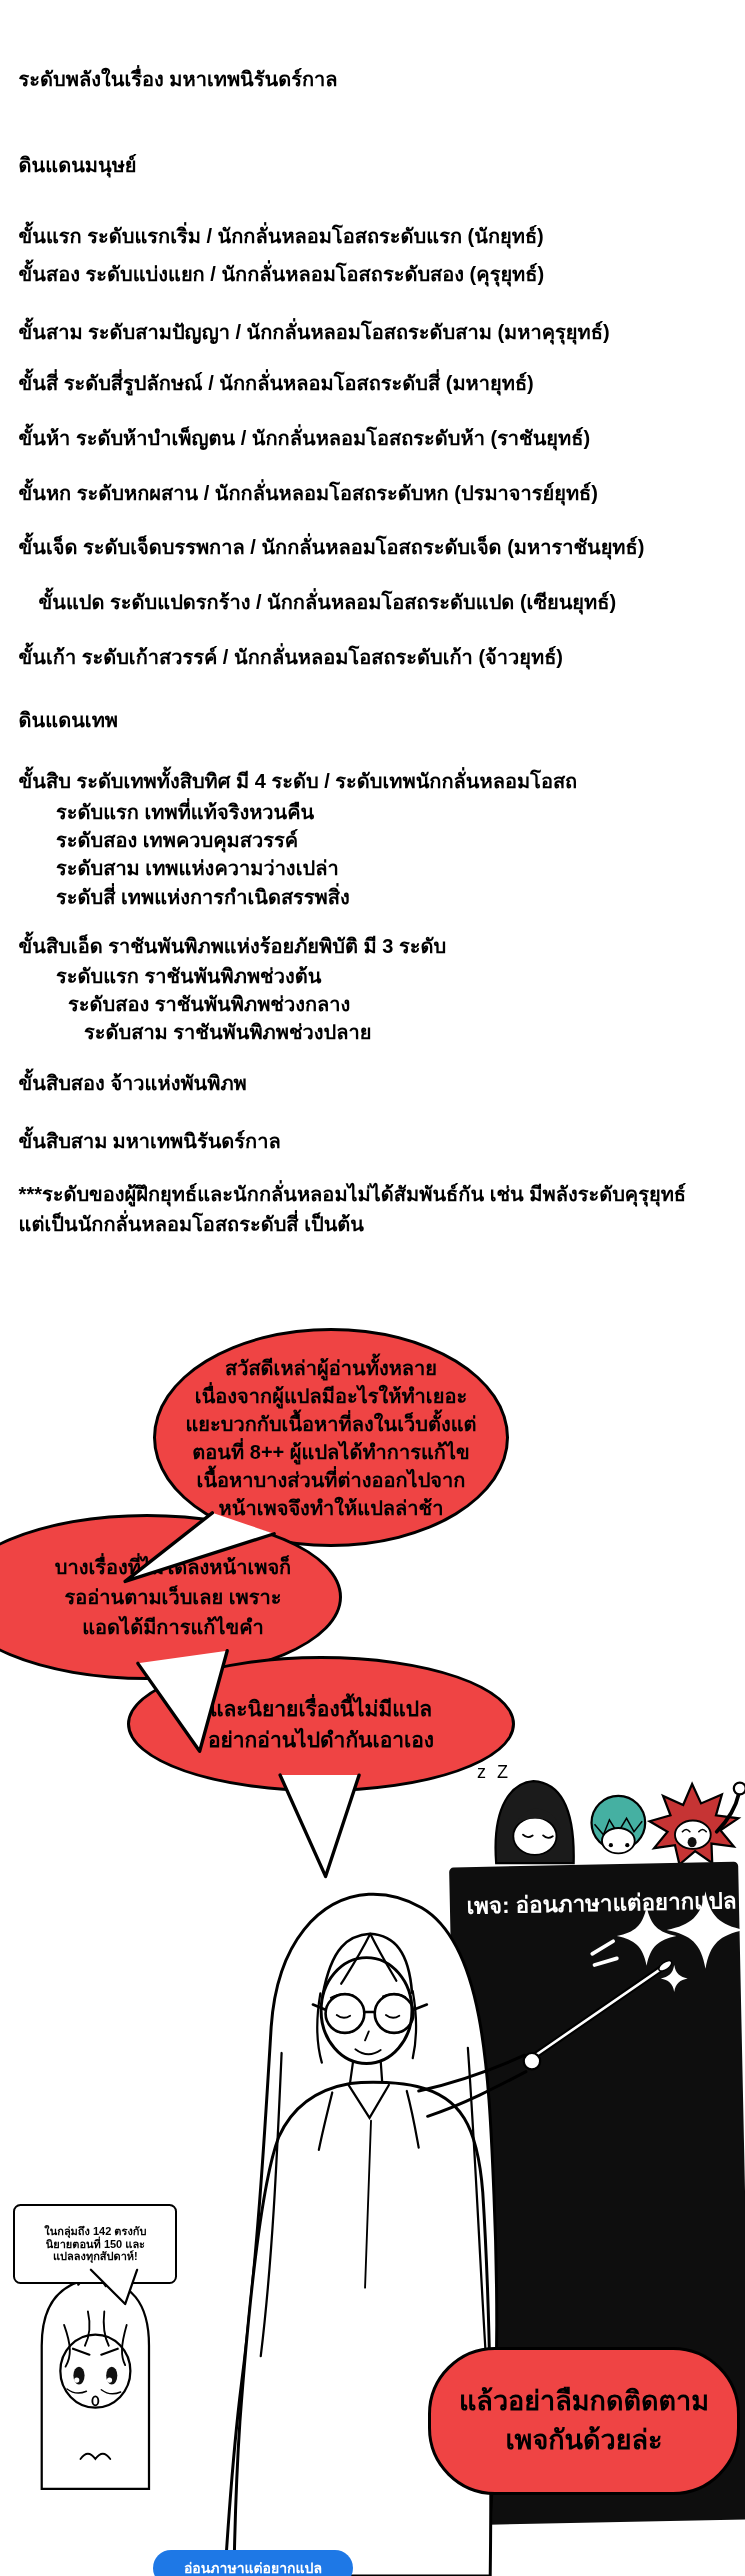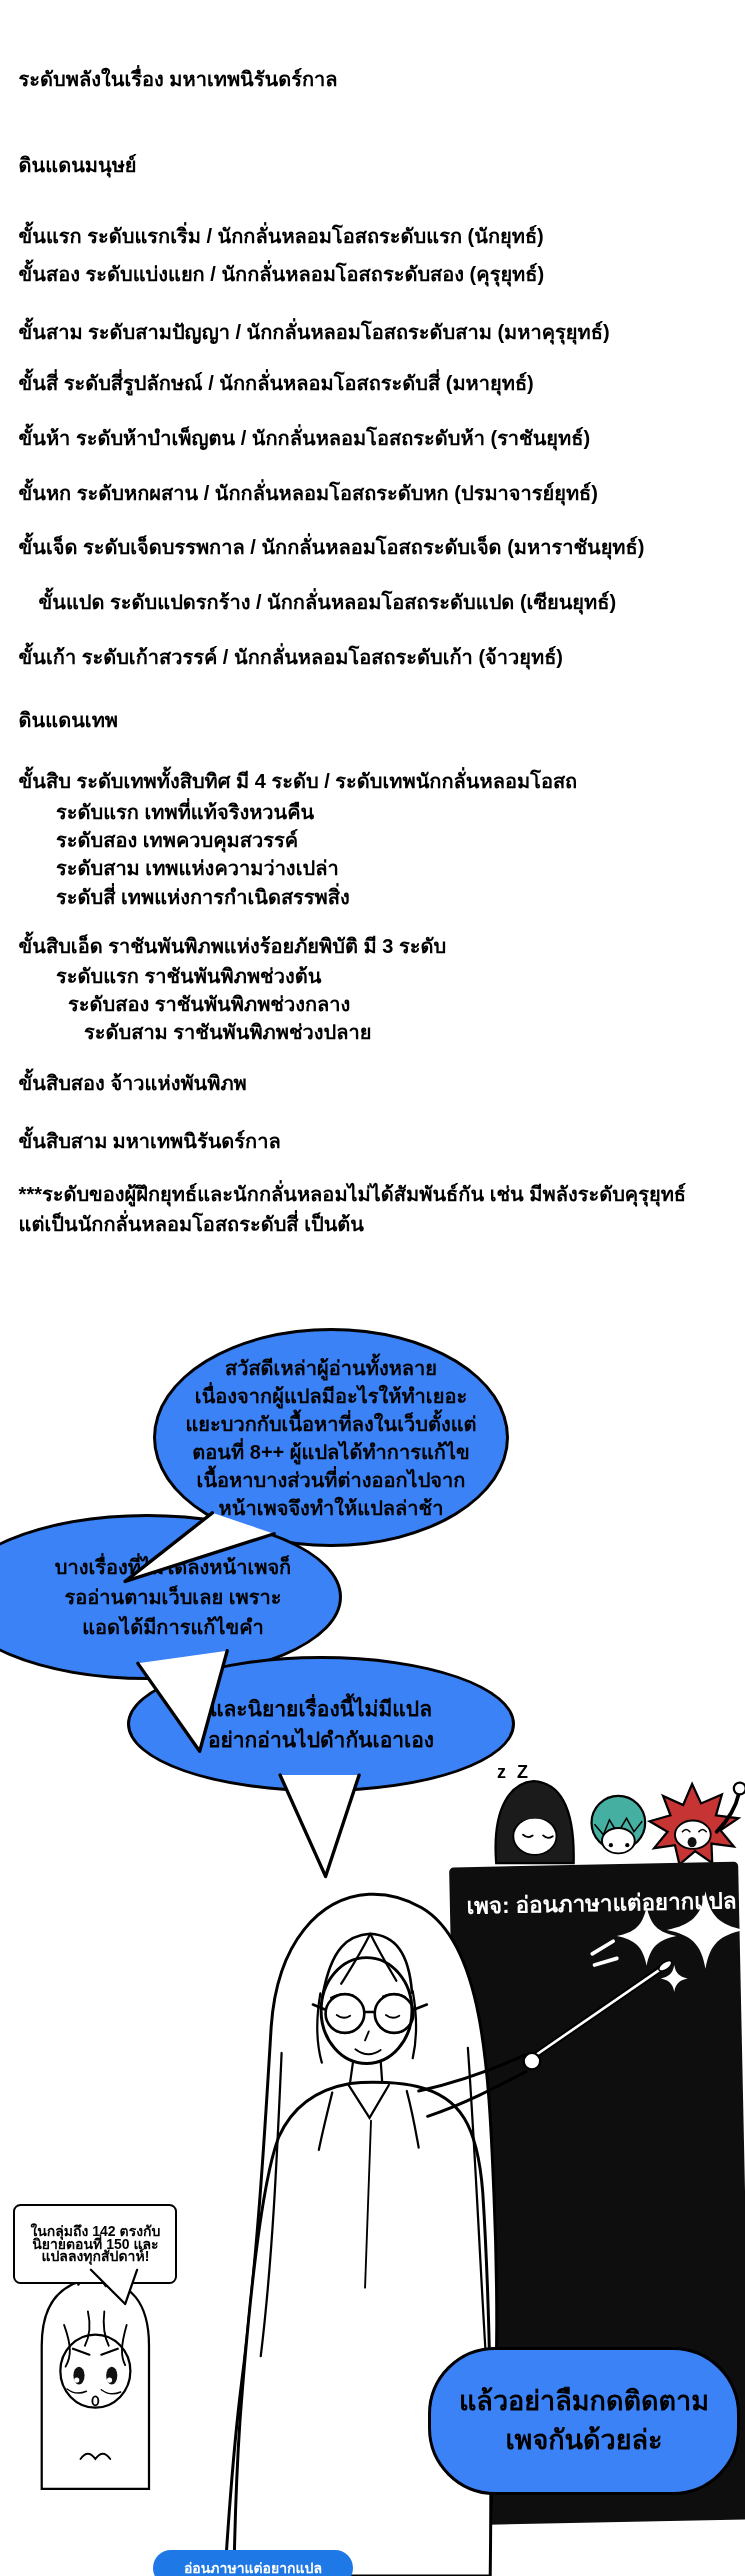--- a/index.html
+++ b/index.html
@@ -5,38 +5,38 @@
   html,body{margin:0;padding:0;}
   body{
     width:745px;height:2576px;position:relative;overflow:hidden;
     background:#ffffff;color:#000;
     font-family:"Liberation Sans",sans-serif;
   }
   .line{position:absolute;left:18.6px;font-size:20px;font-weight:700;white-space:nowrap;letter-spacing:0;}
   .subline{left:56px;}
   .note{white-space:pre-line;line-height:30px;}
   .bubble{
-    position:absolute;background:#3b82f6;border:3.7px solid #000;border-radius:50%;
+    position:absolute;background:#ef4444;border:3.7px solid #000;border-radius:50%;
     display:flex;align-items:center;justify-content:center;text-align:center;
     font-weight:700;z-index:3;white-space:pre-line;
   }
   .bubble-rect{
     position:absolute;background:#fff;border:2.2px solid #000;border-radius:7.5px;
     display:flex;align-items:center;justify-content:center;text-align:center;
     font-weight:700;z-index:3;white-space:pre-line;
   }
   .art,.tails{position:absolute;left:0;top:1267px;}
   .art{z-index:1;}
   .tails{z-index:4;pointer-events:none;}
   .board-text{
     position:absolute;left:463px;top:1885px;width:277px;text-align:center;
     color:#fff;font-size:22.4px;font-weight:700;z-index:2;transform:rotate(-1.2deg);
     white-space:nowrap;
   }
-  .zzz{position:absolute;left:477px;top:1762px;font-size:18px;font-weight:700;z-index:2;letter-spacing:3px;margin-left:20px;}
+  .zzz{position:absolute;left:477px;top:1762px;font-size:18px;font-weight:400;z-index:2;letter-spacing:3px;}
   .badge{
     position:absolute;left:153px;top:2550px;width:200px;height:36px;border-radius:18px;
     background:#1e78e6;color:#fff;font-size:14px;font-weight:700;z-index:5;
     display:flex;align-items:center;justify-content:center;white-space:nowrap;
   }
 </style>
 </head>
 <body>
 
 <div class="line" style="top:63px;">ระดับพลังในเรื่อง มหาเทพนิรันดร์กาล</div>
@@ -160,21 +160,21 @@
 เนื้อหาบางส่วนที่ต่างออกไปจาก
 หน้าเพจจึงทำให้แปลล่าช้า</div>
 
 <div class="bubble" style="left:-48px;top:1514px;width:332px;height:160px;font-size:20px;line-height:30px;padding-left:52px;box-sizing:content-box;">บางเรื่องที่ไม่ได้ลงหน้าเพจก็
 รออ่านตามเว็บเลย เพราะ
 แอดได้มีการแก้ไขคำ</div>
 
 <div class="bubble" style="left:127px;top:1656px;width:382px;height:130px;font-size:21px;line-height:31px;">และนิยายเรื่องนี้ไม่มีแปล
 อย่ากอ่านไปดำกันเอาเอง</div>
 
-<div class="bubble-rect" style="left:13.4px;top:2204px;width:160px;height:76px;font-size:14px;line-height:12.7px;">ในกลุ่มถึง 142 ตรงกับ
+<div class="bubble-rect" style="left:13.4px;top:2204px;width:160px;height:76px;font-size:11px;line-height:12.7px;">ในกลุ่มถึง 142 ตรงกับ
 นิยายตอนที่ 150 และ
 แปลลงทุกสัปดาห์!</div>
 
 <div class="bubble" style="left:428px;top:2347px;width:306px;height:142px;font-size:27px;line-height:39px;border-radius:67px;border-width:3px;">แล้วอย่าลืมกดติดตาม
 เพจกันด้วยล่ะ</div>
 
 <svg class="tails" width="745" height="1309" viewBox="0 0 1000 1757">
   <g>
     <path d="M285,330 L168,422 L368,358 Z" fill="#fff"></path>
     <path d="M285,330 L168,422 M168,422 L368,358" fill="none" stroke="#000" stroke-width="4.5" stroke-linecap="round"></path>

